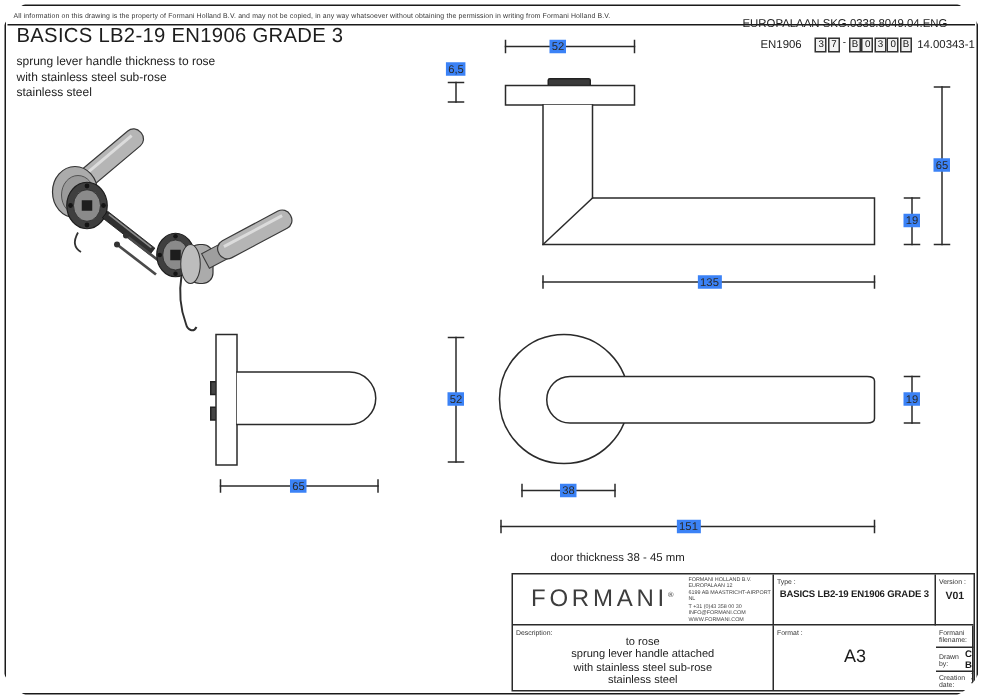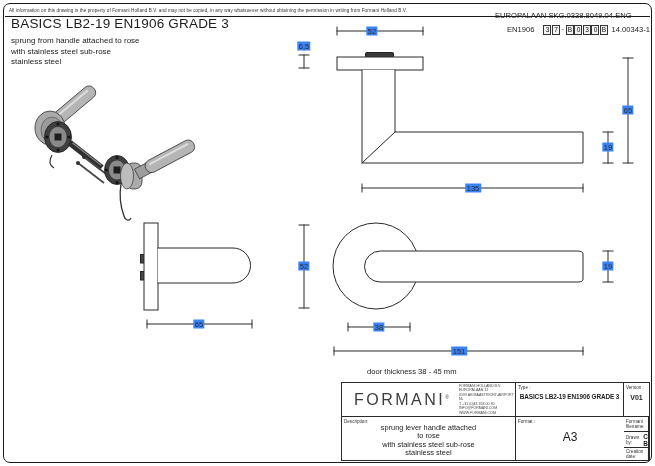--- a/index.html
+++ b/index.html
@@ -1,18 +1,18 @@
 <!DOCTYPE html>
 <html><head>
 <meta charset="utf-8">
 <style>
   * { margin:0; padding:0; box-sizing:border-box; }
   html,body { background:#fff; }
   body { font-family:"Liberation Sans", sans-serif; color:#1f1f1f; }
-  .page { position:relative; width:655px; height:466px; background:#fff; overflow:hidden; }
+  .page { position:relative; width:655px; height:466px; background:#fff; overflow:hidden;border-radius:29px; }
   .frame { position:absolute; left:3px; top:3px; right:3px; bottom:3px;
            border:1.6px solid #1a1a1a; border-radius:7px; }
   .disclaimer { position:absolute; left:5px; right:5px; top:5px; height:12px;
                 border-bottom:1px solid #1a1a1a; font-size:4.6px; color:#333;
                 padding:3px 0 0 4px; letter-spacing:.1px; white-space:nowrap; overflow:hidden; }
   .title { position:absolute; left:11px; top:16px; font-size:13.5px; color:#1d1d1d; letter-spacing:.2px; }
   .subtitle { position:absolute; left:11px; top:36px; font-size:8px; line-height:10.5px; color:#222; }
   .cert { position:absolute; left:495px; top:11px; width:156px; font-size:7.6px; color:#222; }
   .cert-row2 { position:absolute; left:495px; top:25px; width:156px; display:flex; align-items:flex-start; font-size:7.6px; color:#222;padding-left:12px; }
   .cls-boxes { display:flex; margin-left:9px; align-items:center; }
@@ -48,21 +48,21 @@
 </head>
 <body>
 
 <div class="page">
   <div class="frame"></div>
 
   <div class="disclaimer">All information on this drawing is the property of Formani Holland B.V. and may not be copied, in any way whatsoever without obtaining the permission in writing from Formani Holland B.V.</div>
 
   <div class="title">BASICS LB2-19 EN1906 GRADE 3</div>
   <div class="subtitle">
-    <div>sprung from handle attached to rose</div>
+    <div>sprung lever handle thickness to rose</div>
     <div>with stainless steel sub-rose</div>
     <div>stainless steel</div>
   </div>
 
   <div class="cert">EUROPALAAN SKG.0338.8049.04.ENG</div>
   <div class="cert-row2">
     <span>EN1906</span>
     <span class="cls-boxes">
       <span class="cls-box">3</span>
       <span class="cls-box">7</span>
@@ -258,22 +258,22 @@
 
     <div class="cell">
       <div class="meta-row">
         <span class="lbl">Formani filename:</span>
         <span class="meta-val">1501D142_LB2-19_EN1906_V02.dwg</span>
       </div>
     </div>
     <div class="cell" style="grid-row:2 / span 3; border-bottom:none;">
       <div class="lbl">Description:</div>
       <div class="desc-lines">
+        <div>to rose</div>
         <div>sprung lever handle attached</div>
-        <div>to rose</div>
         <div>with stainless steel sub-rose</div>
         <div>stainless steel</div>
       </div>
     </div>
     <div class="cell last-col" style="grid-row:2 / span 3; border-bottom:none;">
       <div class="lbl">Format :</div>
       <div class="fmt-val">A3</div>
     </div>
 
     <div class="cell">

